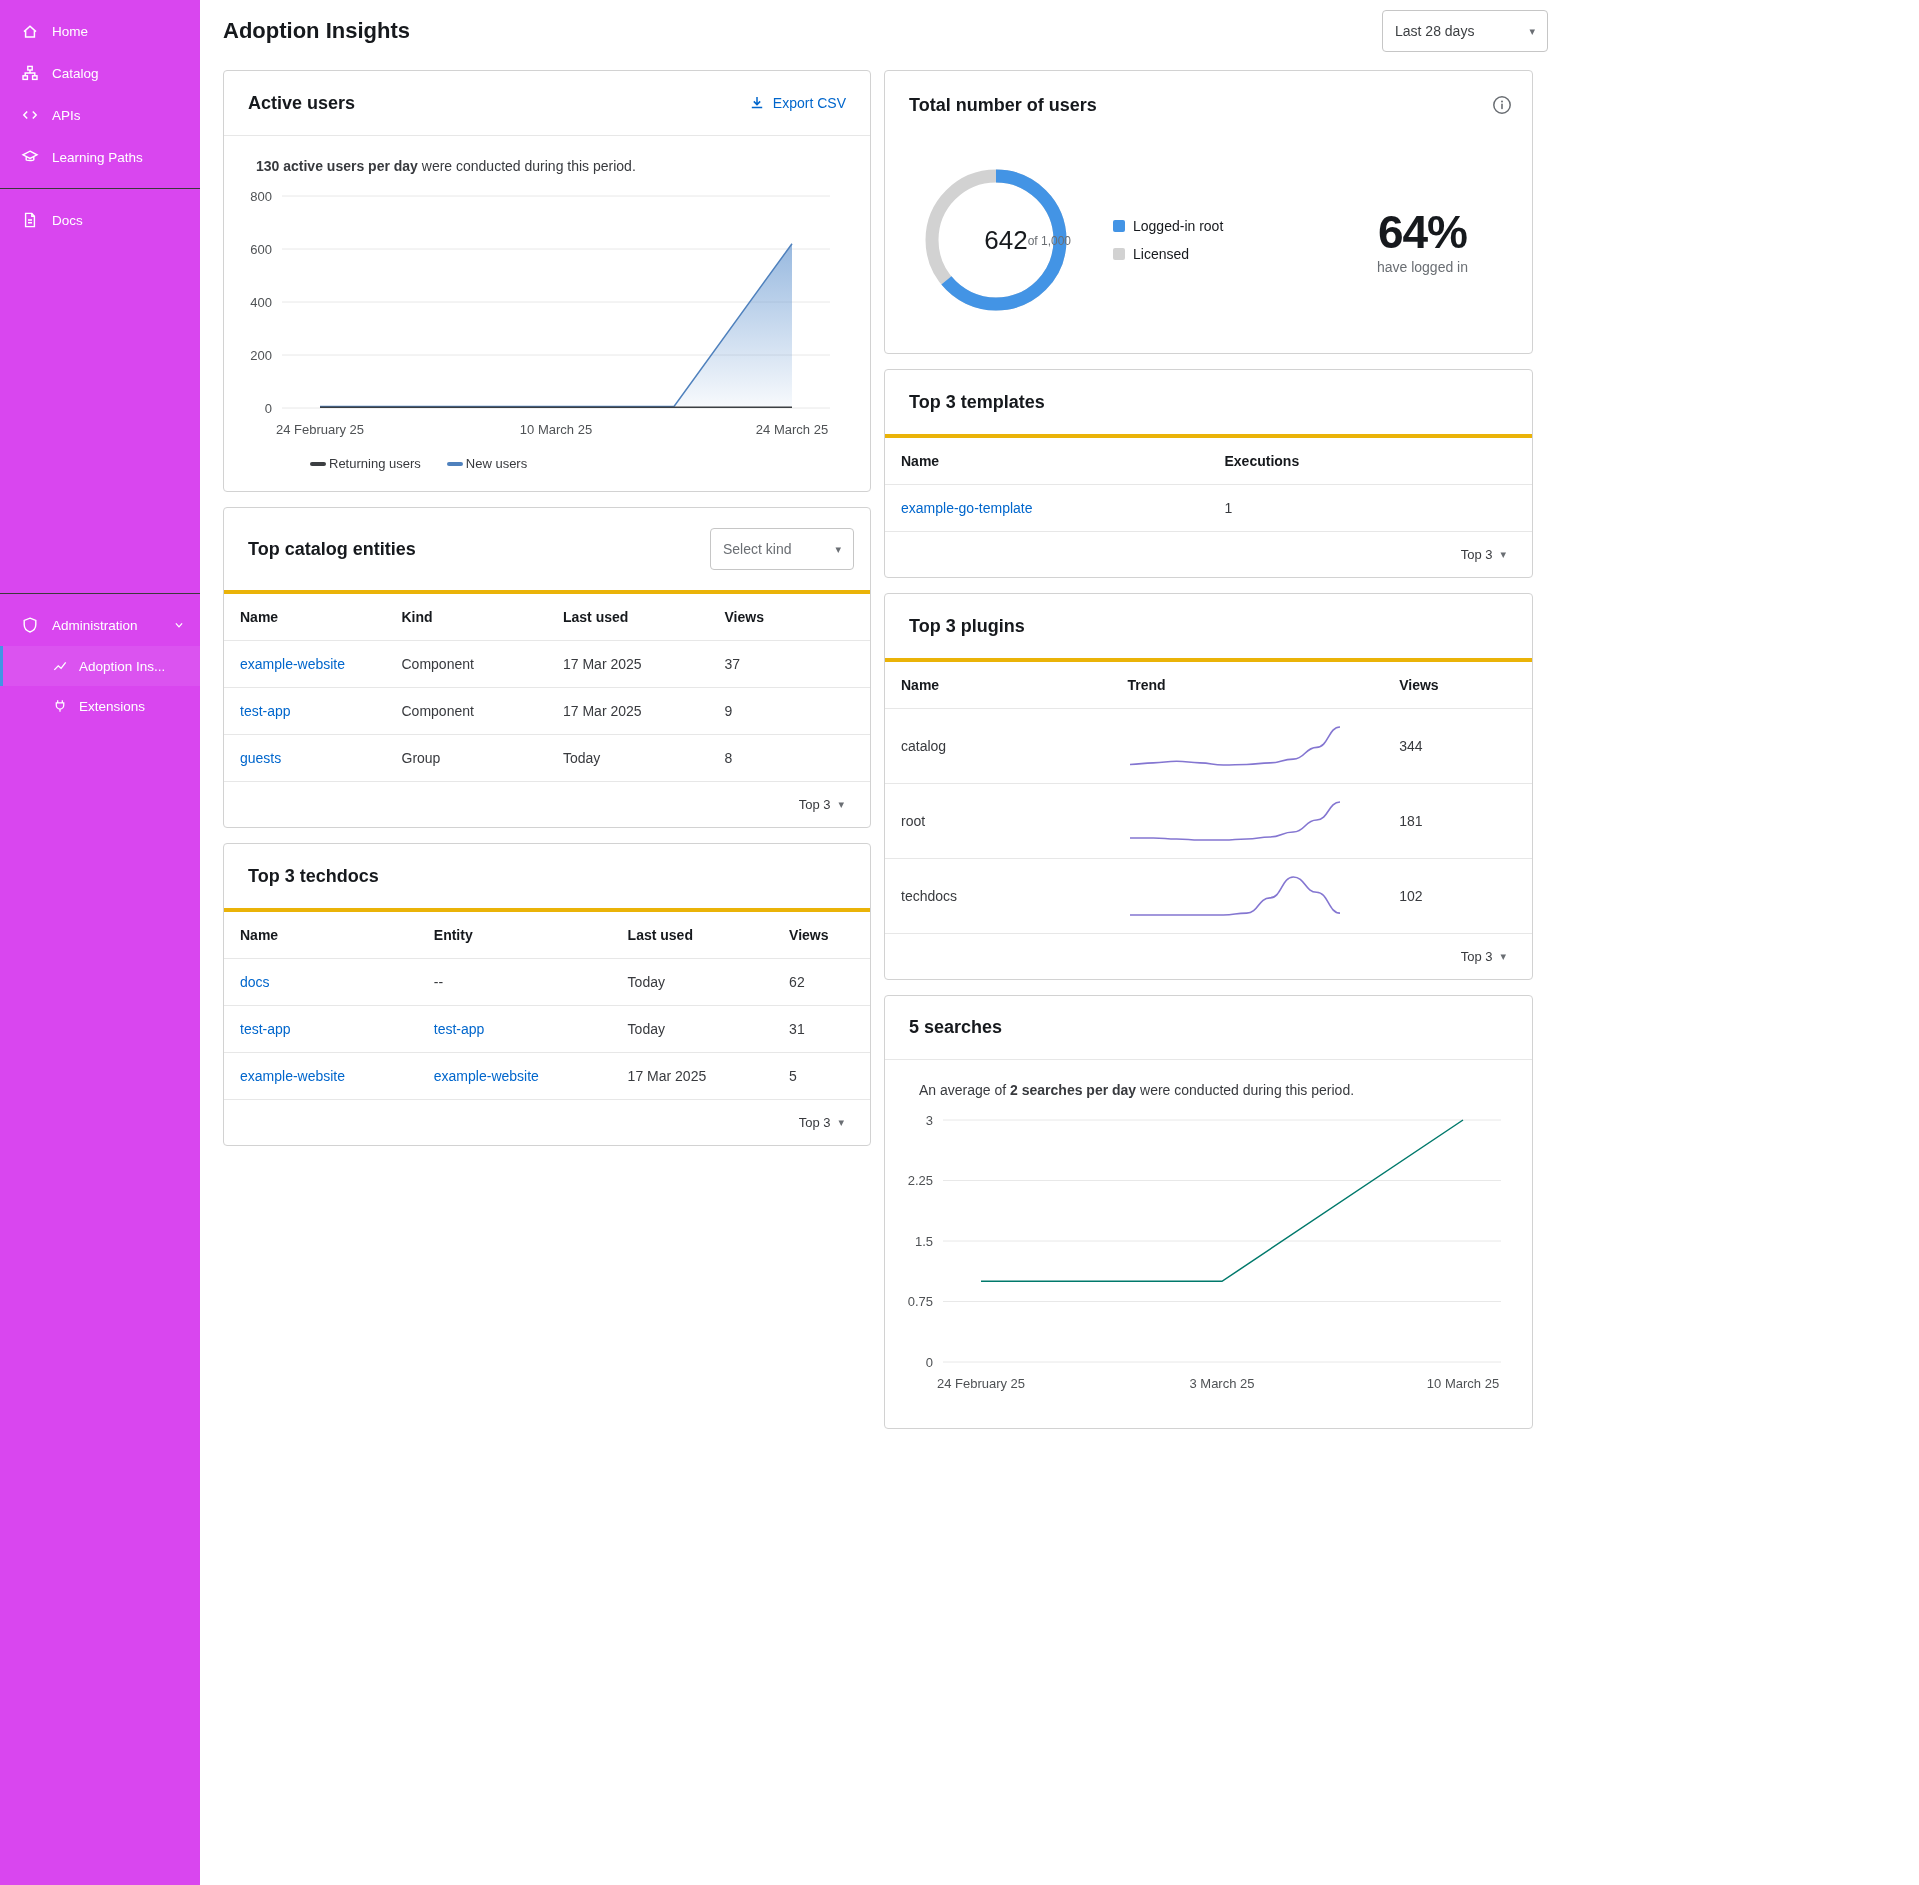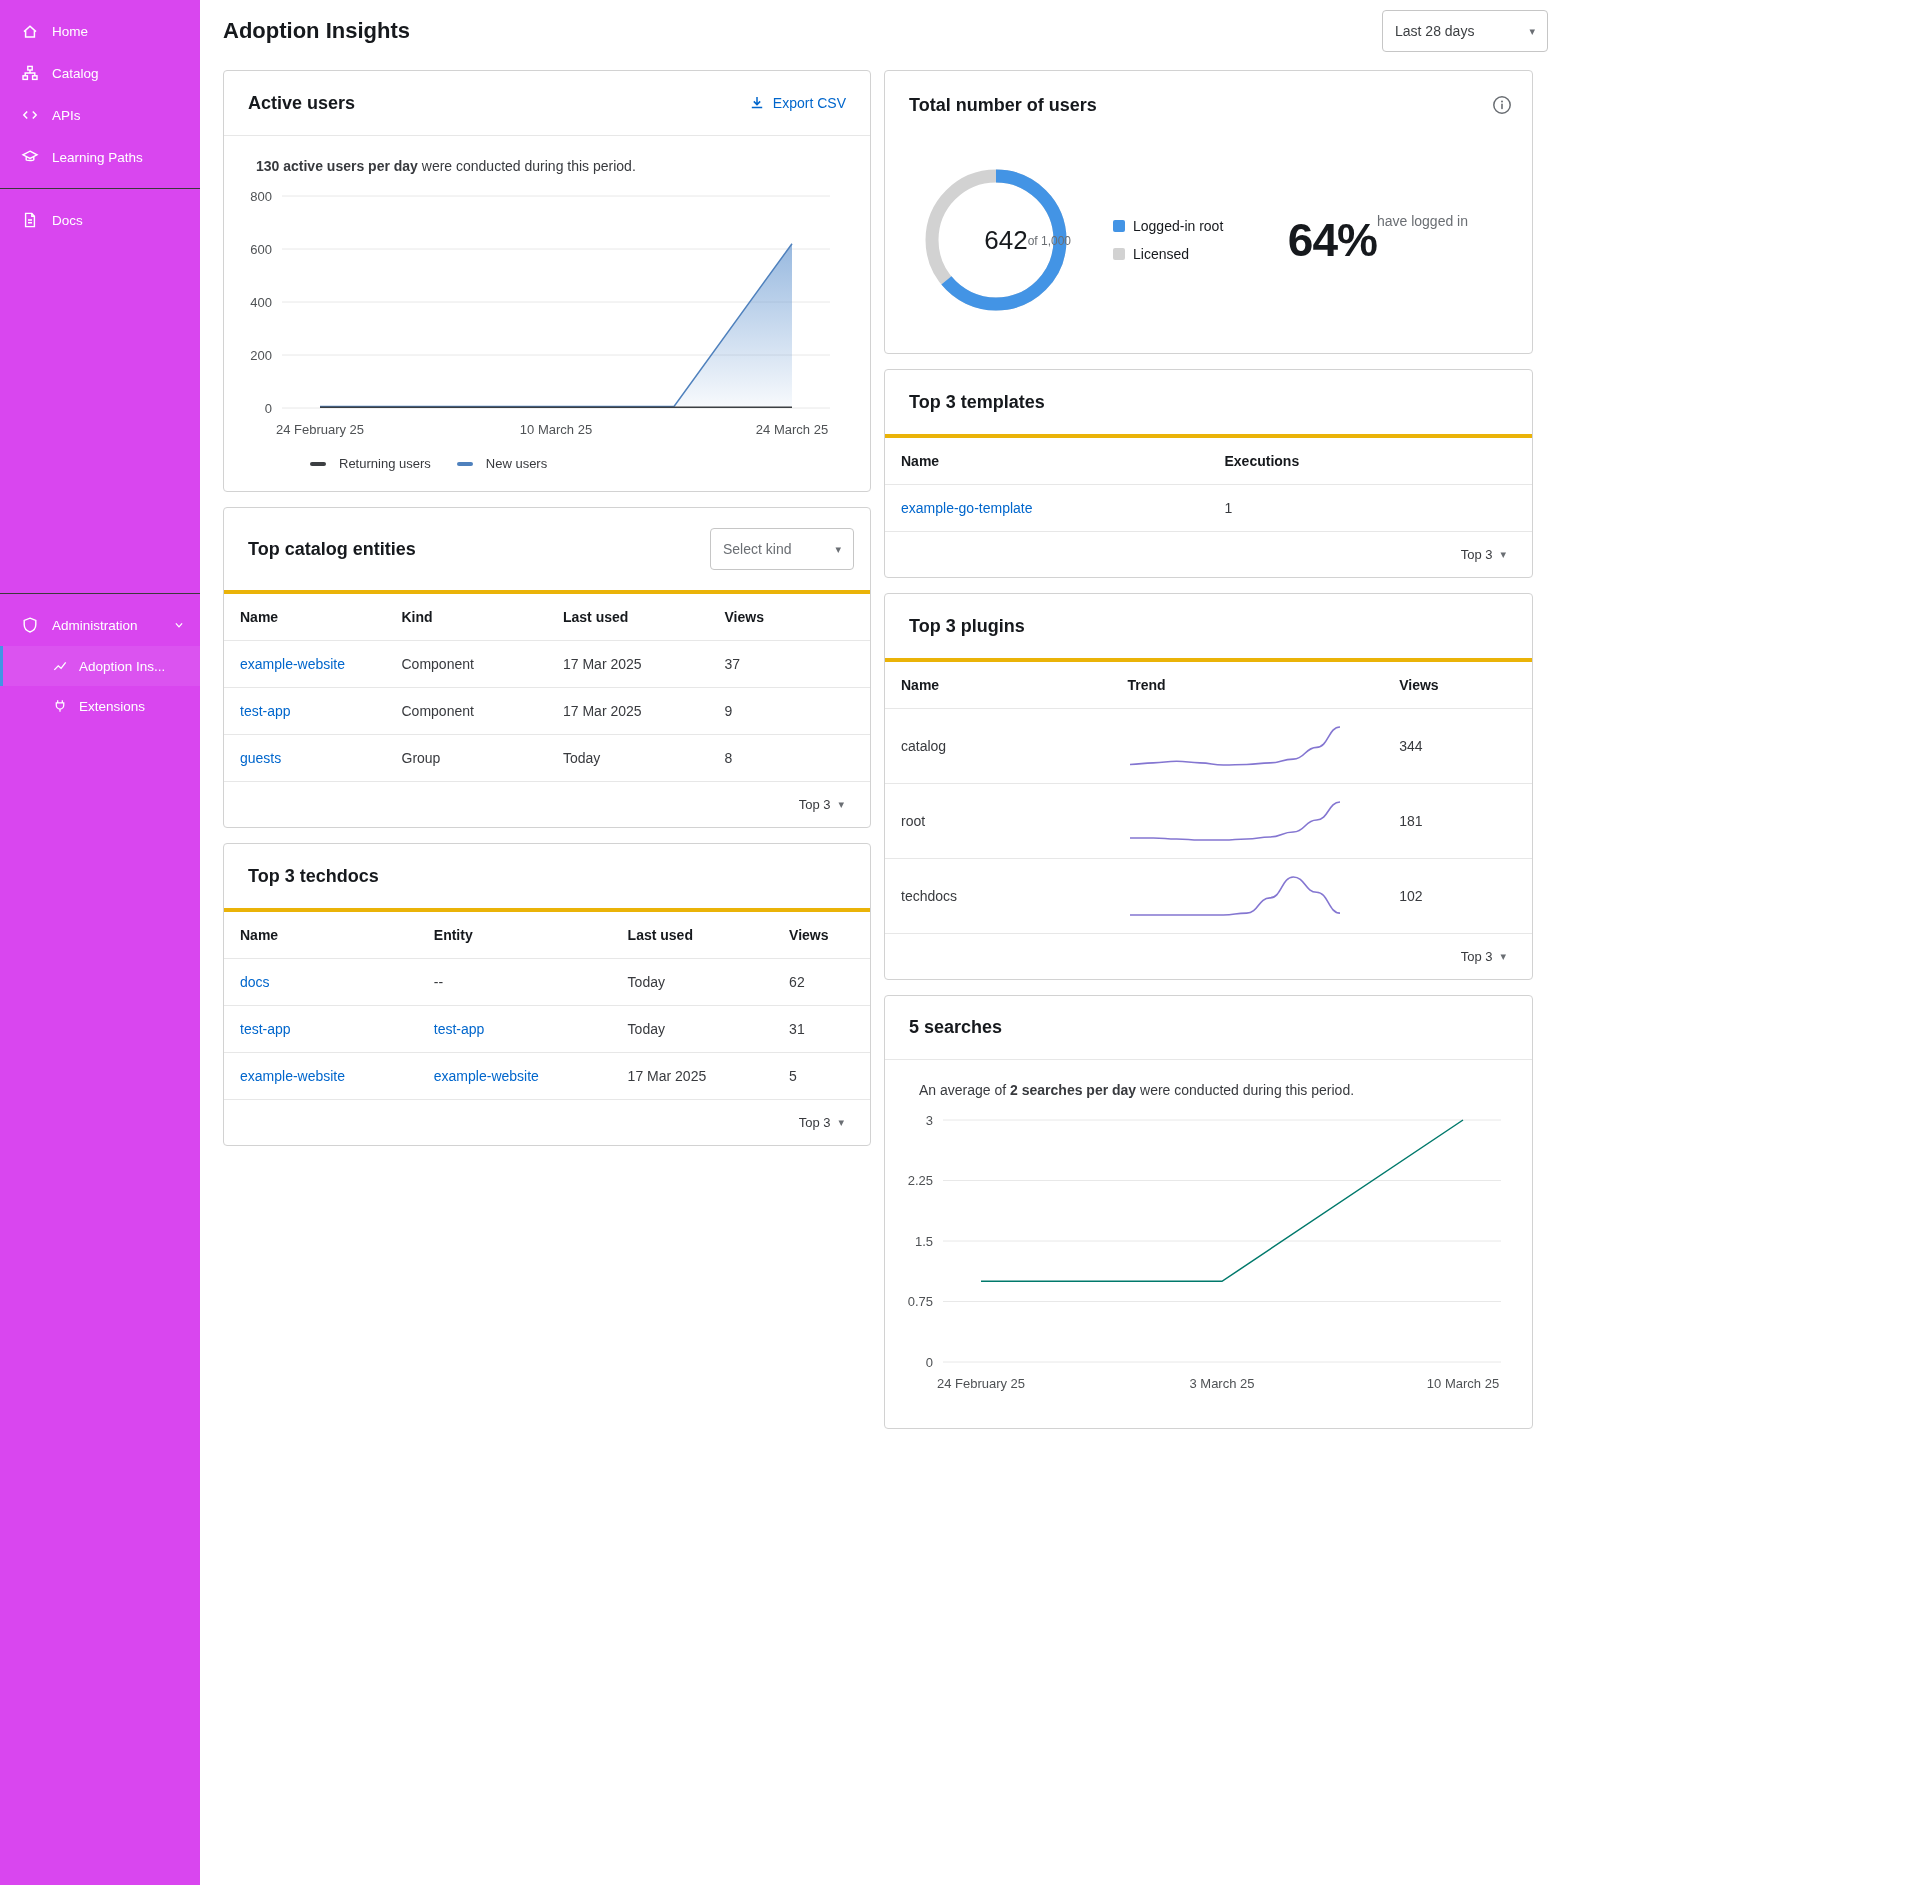--- a/index.html
+++ b/index.html
@@ -39,32 +39,32 @@
 
   .link{color:#0066cc;text-decoration:none;cursor:pointer}
   .link-btn{display:inline-flex;align-items:center;gap:8px;background:none;border:none;color:#0066cc;font-size:14px;font-family:inherit;cursor:pointer;padding:4px 8px}
 
   table{width:100%;border-collapse:collapse;font-size:14px}
   th{text-align:left;font-weight:700;color:#16191d;padding:15px 16px;border-top:4px solid #eab308;border-bottom:1px solid #e7e7e7}
   td{padding:15px 16px;border-bottom:1px solid #e7e7e7;color:#383a3e}
   .table-footer{display:flex;justify-content:flex-end;align-items:center;gap:8px;padding:15px 26px;font-size:13px;color:#383a3e;cursor:pointer}
 
   .au-legend{display:flex;gap:26px;padding:8px 0 20px 86px;font-size:13px;color:#383a3e;align-items:center}
-  .au-legend .item{display:flex;align-items:center;gap:13px}
+  .au-legend .item{display:flex;align-items:center;gap:3px}
   .line-swatch{width:16px;height:4px;border-radius:2px;display:inline-block}
 
   .donut-row{display:flex;align-items:center;padding:26px 64px 38px 36px}
   .donut-wrap{position:relative;width:150px;height:150px;flex-shrink:0}
   .donut-center{position:absolute;inset:0;display:flex;flex-direction:row;align-items:center;justify-content:flex-end}
   .donut-value{font-size:26px;font-weight:500;color:#16191d}
   .donut-sub{font-size:12px;color:#6a6e73;margin-top:2px}
   .legend-col{display:flex;flex-direction:column;gap:12px;margin-left:42px}
   .legend-item{display:flex;align-items:center;gap:8px;font-size:14px;color:#16191d}
   .swatch{width:12px;height:12px;border-radius:2px;flex-shrink:0}
-  .percent-block{margin-left:auto;display:flex;}
+  .percent-block{margin-left:auto;display:flex;flex-direction:column;align-items:center}
   .percent-value{font-size:46px;font-weight:700;letter-spacing:-1px}
   .percent-sub{font-size:14px;color:#6a6e73;}
 
   .sparkline{display:block}
   .icon-btn{background:none;border:none;cursor:pointer;padding:4px;display:inline-flex}
 </style>
 </head>
 <body>
 
 <div class="app">

